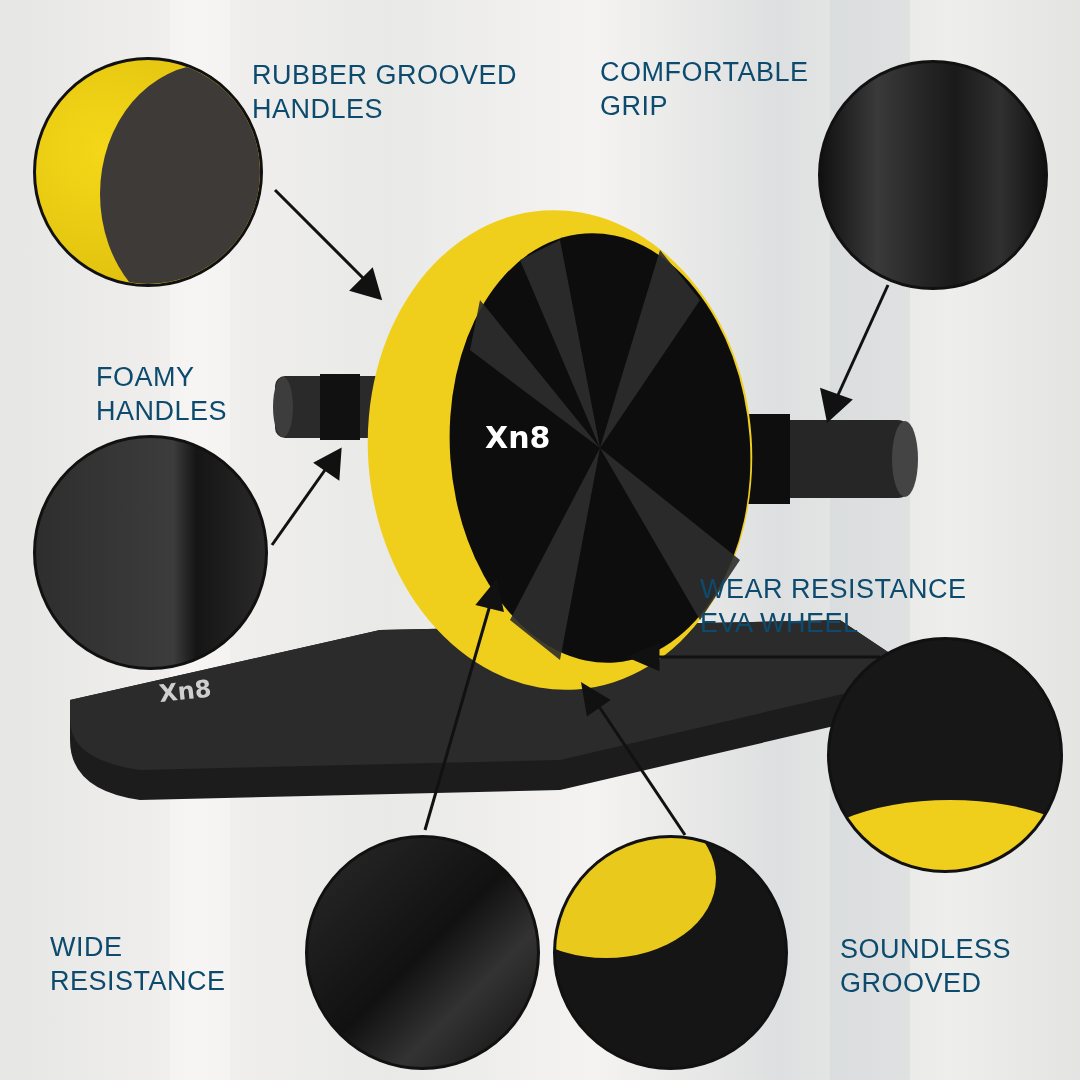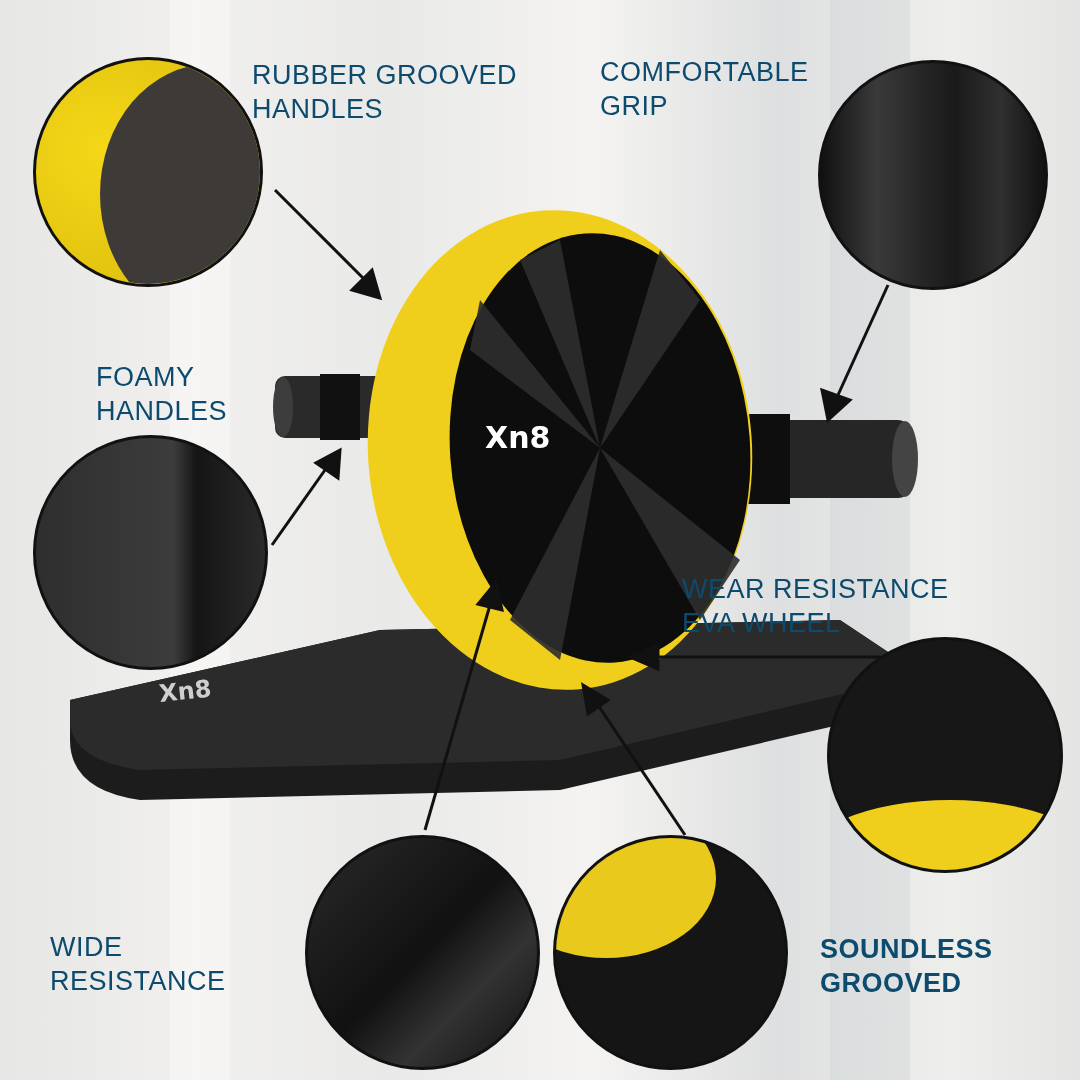--- a/index.html
+++ b/index.html
@@ -83,24 +83,24 @@
   <span>HANDLES</span>
 </div>
 <div class="label r" style="left:600px;top:55px;width:232px;">
   <span>COMFORTABLE</span>
   <span>GRIP</span>
 </div>
 <div class="label" style="left:60px;top:360px;margin-left:36px;">
   <span>FOAMY</span>
   <span>HANDLES</span>
 </div>
-<div class="label r" style="left:682px;top:572px;width:312px;">
+<div class="label r" style="left:700px;top:572px;width:312px;">
   <span>WEAR RESISTANCE</span>
   <span>EVA WHEEL</span>
 </div>
 <div class="label r" style="left:50px;top:930px;width:200px;">
   <span>WIDE</span>
   <span>RESISTANCE</span>
 </div>
-<div class="label" style="left:820px;top:932px;font-weight:bold;">
+<div class="label" style="left:840px;top:932px;">
   <span>SOUNDLESS</span>
   <span>GROOVED</span>
 </div>
 
 </body></html>

